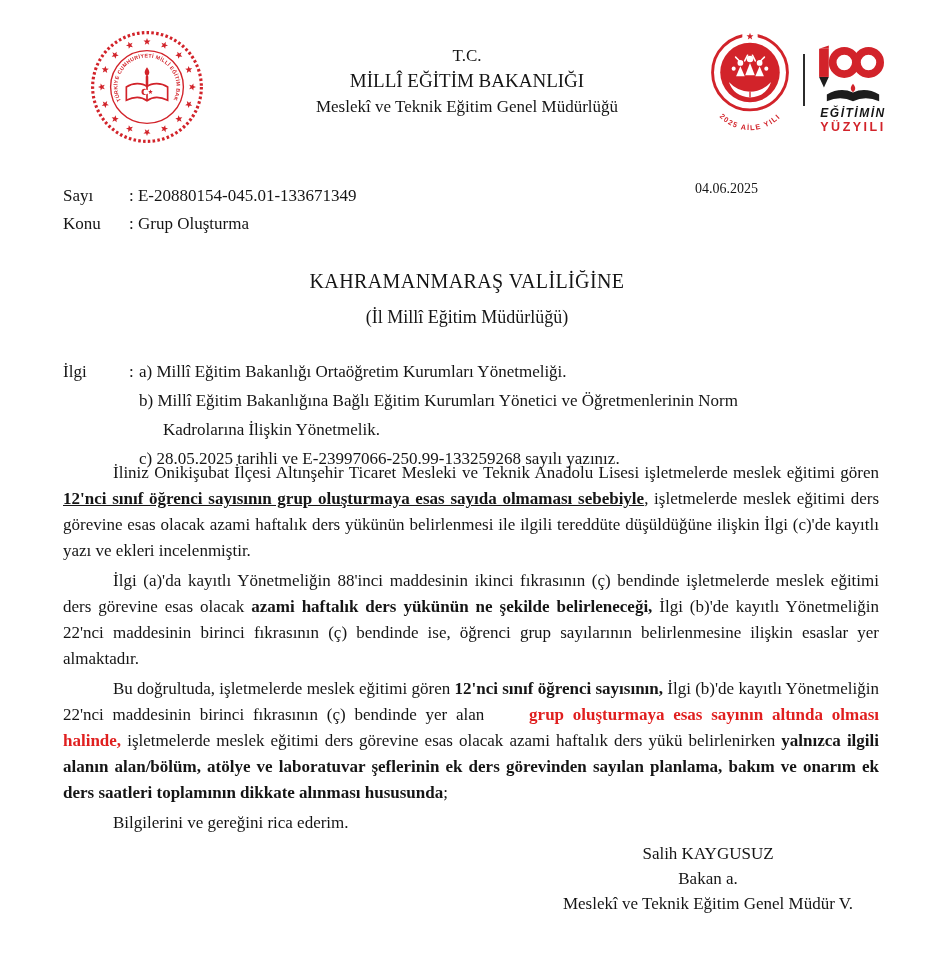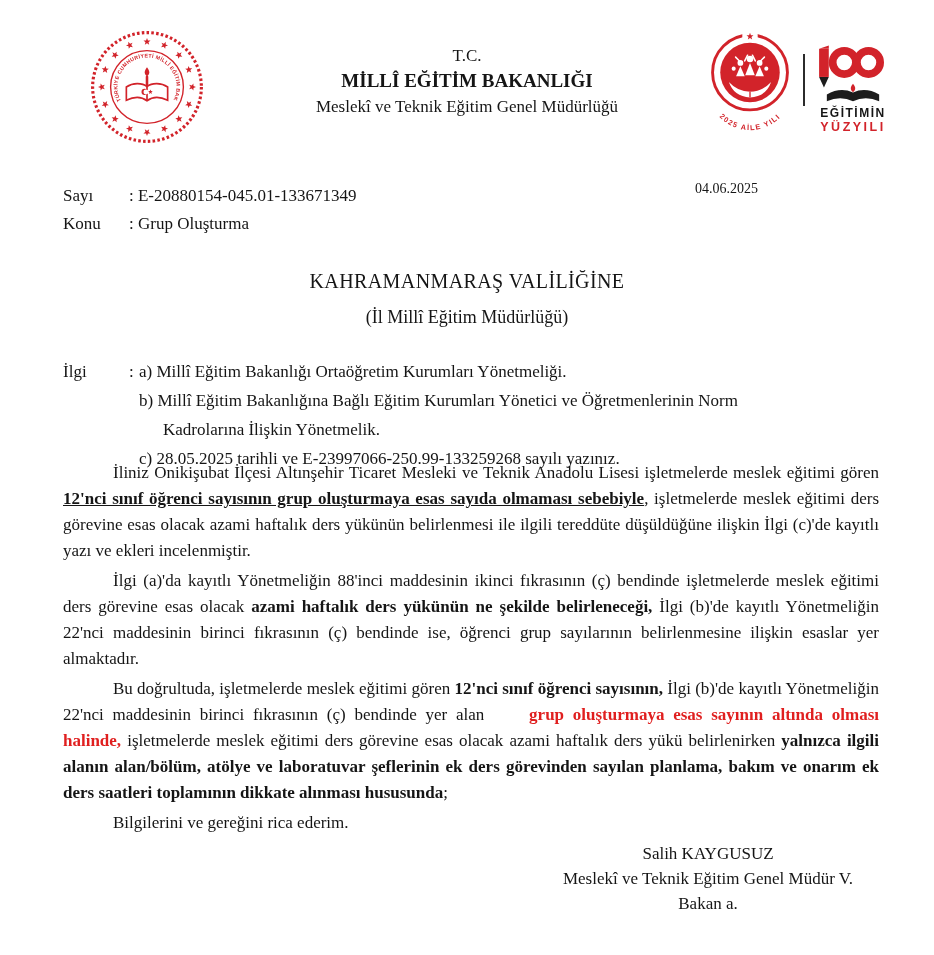--- a/index.html
+++ b/index.html
@@ -10,28 +10,28 @@
   html,body{margin:0;padding:0;}
   body{
     width:934px;height:955px;position:relative;background:#ffffff;
     font-family:"Liberation Serif", serif;color:var(--ink);
     overflow:hidden;
   }
   
   .seal-left{position:absolute;left:88px;top:28px;width:118px;height:118px;}
   .header-text{position:absolute;left:0;top:44px;width:100%;text-align:center;}
   .ht-tc{font-size:17px;line-height:23px;}
-  .ht-ministry{font-size:19px;font-weight:bold;line-height:27px;}
+  .ht-ministry{font-size:19px;font-weight:normal;line-height:27px;}
   .ht-dir{font-size:17px;line-height:25px;}
   .right-logos{position:absolute;left:702px;top:30px;display:flex;align-items:flex-start;}
   .family-logo{width:96px;height:108px;}
   .logo-divider{width:2px;height:52px;background:#2b2b2b;margin:24px 7px 0 5px;}
   .century-logo{width:82px;margin-top:14px;text-align:center;}
   .century-logo svg{width:82px;height:62px;display:block;margin:0 auto;}
-  .century-line1{font-family:"Liberation Sans",sans-serif;font-weight:bold;font-size:12px;letter-spacing:1.5px;color:#161616;line-height:14px;}
+  .century-line1{font-family:"Liberation Sans",sans-serif;font-weight:bold;font-size:12px;letter-spacing:1.5px;color:#161616;line-height:14px;font-style:italic;}
   .century-line2{font-family:"Liberation Sans",sans-serif;font-weight:bold;font-size:12.5px;letter-spacing:2.5px;color:var(--red);line-height:15px;}
   
   .meta{position:absolute;left:63px;top:186px;font-size:17px;}
   .meta-row{position:relative;height:28px;white-space:nowrap;}
   .meta-label{position:absolute;left:0;}
   .meta-value{position:absolute;left:66px;}
   .doc-date{position:absolute;left:695px;top:181px;font-size:14px;}
   
   .recipient{position:absolute;left:0;top:269px;width:100%;text-align:center;}
   .recipient-line1{font-size:20px;letter-spacing:0.4px;line-height:25px;}
@@ -194,15 +194,15 @@
 
 <div class="body-text">
     <p class="bodyp"><span class="seg-n">İliniz Onikişubat İlçesi Altınşehir Ticaret Mesleki ve Teknik Anadolu Lisesi işletmelerde meslek eğitimi gören </span><span class="seg-bu">12'nci sınıf öğrenci sayısının grup oluşturmaya esas sayıda olmaması sebebiyle</span><span class="seg-n">, işletmelerde meslek eğitimi ders görevine esas olacak azami haftalık ders yükünün belirlenmesi ile ilgili tereddüte düşüldüğüne ilişkin İlgi (c)'de kayıtlı yazı ve ekleri incelenmiştir.</span></p>
     <p class="bodyp"><span class="seg-n">İlgi (a)'da kayıtlı Yönetmeliğin 88'inci maddesinin ikinci fıkrasının (ç) bendinde işletmelerde meslek eğitimi ders görevine esas olacak </span><span class="seg-b">azami haftalık ders yükünün ne şekilde belirleneceği,</span><span class="seg-n"> İlgi (b)'de kayıtlı Yönetmeliğin 22'nci maddesinin birinci fıkrasının (ç) bendinde ise, öğrenci grup sayılarının belirlenmesine ilişkin esaslar yer almaktadır.</span></p>
     <p class="bodyp"><span class="seg-n">Bu doğrultuda, işletmelerde meslek eğitimi gören </span><span class="seg-b">12'nci sınıf öğrenci sayısının,</span><span class="seg-n"> İlgi (b)'de kayıtlı Yönetmeliğin 22'nci maddesinin birinci fıkrasının (ç) bendinde yer alan </span><span class="seg-br">grup oluşturmaya esas sayının altında olması halinde,</span><span class="seg-n"> işletmelerde meslek eğitimi ders görevine esas olacak azami haftalık ders yükü belirlenirken </span><span class="seg-b">yalnızca ilgili alanın alan/bölüm, atölye ve laboratuvar şeflerinin ek ders görevinden sayılan planlama, bakım ve onarım ek ders saatleri toplamının dikkate alınması hususunda</span><span class="seg-n">;</span></p>
     <p class="bodyp"><span class="seg-n">Bilgilerini ve gereğini rica ederim.</span></p>
   </div>
 
 <div class="signature">
   <div>Salih KAYGUSUZ</div>
+  <div>Bakan a.</div>
   <div>Meslekî ve Teknik Eğitim Genel Müdür V.</div>
-  <div>Bakan a.</div>
 </div>
 
 </body></html>

